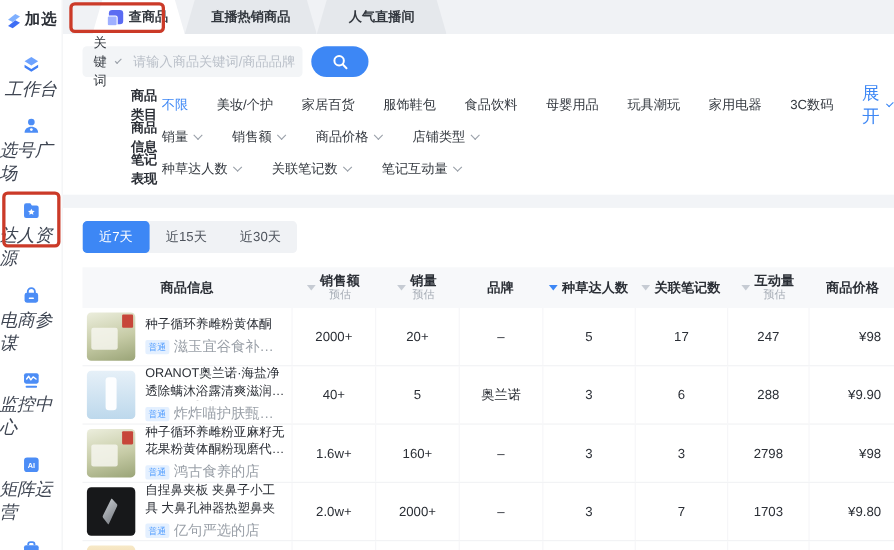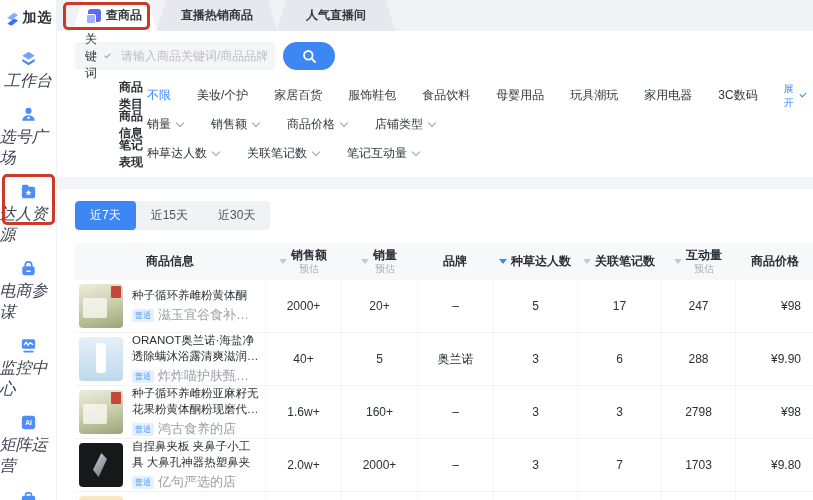--- a/index.html
+++ b/index.html
@@ -16,21 +16,21 @@
   .nav-item { width:57px; display:flex; flex-direction:column; align-items:center; gap:3px;
               padding:6px 0 7px; cursor:pointer; }
   .nav-label { font-size:16px; color:#3e4552;font-style:italic; }
   .side-footer { margin-top:auto; display:flex; flex-direction:column; align-items:center; gap:13px; padding-bottom:10px; }
   .avatar { width:28px; height:28px; border-radius:50%;
             background:linear-gradient(180deg,#cfd9e4 0%,#9fb0bf 45%,#232a33 46%,#3a4450 100%);
             border:1px solid #e3e6ea; }
 
   
   .topbar { position:absolute; left:57px; right:0; top:0; height:31px; background:#f0f2f5;
-            display:flex; align-items:stretch; padding-left:16px; }
+            display:flex; align-items:stretch; padding-left:27px; }
   .tab { display:flex; align-items:center; justify-content:center; gap:5px; font-size:12px; font-weight:bold;
          color:#33383f; background:#e5e8ec; cursor:pointer;
          clip-path:polygon(9px 0, calc(100% - 9px) 0, 100% 100%, 0 100%); }
   .tab.active { background:#fff; }
   .tab-w1{width:84px;} .tab-w2{width:106px;} .tab-w3{width:120px;} .tab-w4{width:118px;}
   .tab-icon { position:relative; width:13px; height:13px; background:#5a6bf2; border-radius:3px; }
   .tab-icon::after { content:""; position:absolute; left:-2px; bottom:-2px; width:8px; height:8px;
                      background:#9fb0ff; border:1px solid #fff; border-radius:2px; }
 
   
@@ -51,21 +51,21 @@
   .chev.blue { border-color:#3d87f5; }
 
   .filters { margin:10px 0 0 18px; }
   .frow { display:flex; align-items:center; height:29px; }
   .flabel { font-size:12px; font-weight:bold; color:#2b2f36; width:72px; flex:none;padding-left:44px; }
   .fopt { font-size:12px; color:#33383f; margin-right:26px; cursor:pointer; white-space:nowrap; }
   .fopt.sel { color:#3d87f5; }
   .fdrop { display:flex; align-items:center; gap:6px; font-size:12px; color:#33383f;
            margin-right:28px; cursor:pointer; white-space:nowrap; }
   .expand { margin-left:auto; margin-right:16px; display:flex; align-items:center; gap:5px;
-            font-size:10px; color:#3d87f5; cursor:pointer; }
+            font-size:16px; color:#3d87f5; cursor:pointer; }
 
   .band { height:12px; background:#f2f4f7; margin-top:9px; }
 
   .panel { padding:12px 0 0 18px; }
   .seg { display:inline-flex; background:#f0f2f5; border-radius:4px; overflow:hidden; }
   .seg-item { font-size:12px; color:#4d535c; padding:6px 15px; cursor:pointer; }
   .seg-item.active { background:#3d87f5; color:#fff; border-radius:4px; }
 
   
   .table { margin-top:13px; width:738px; }

